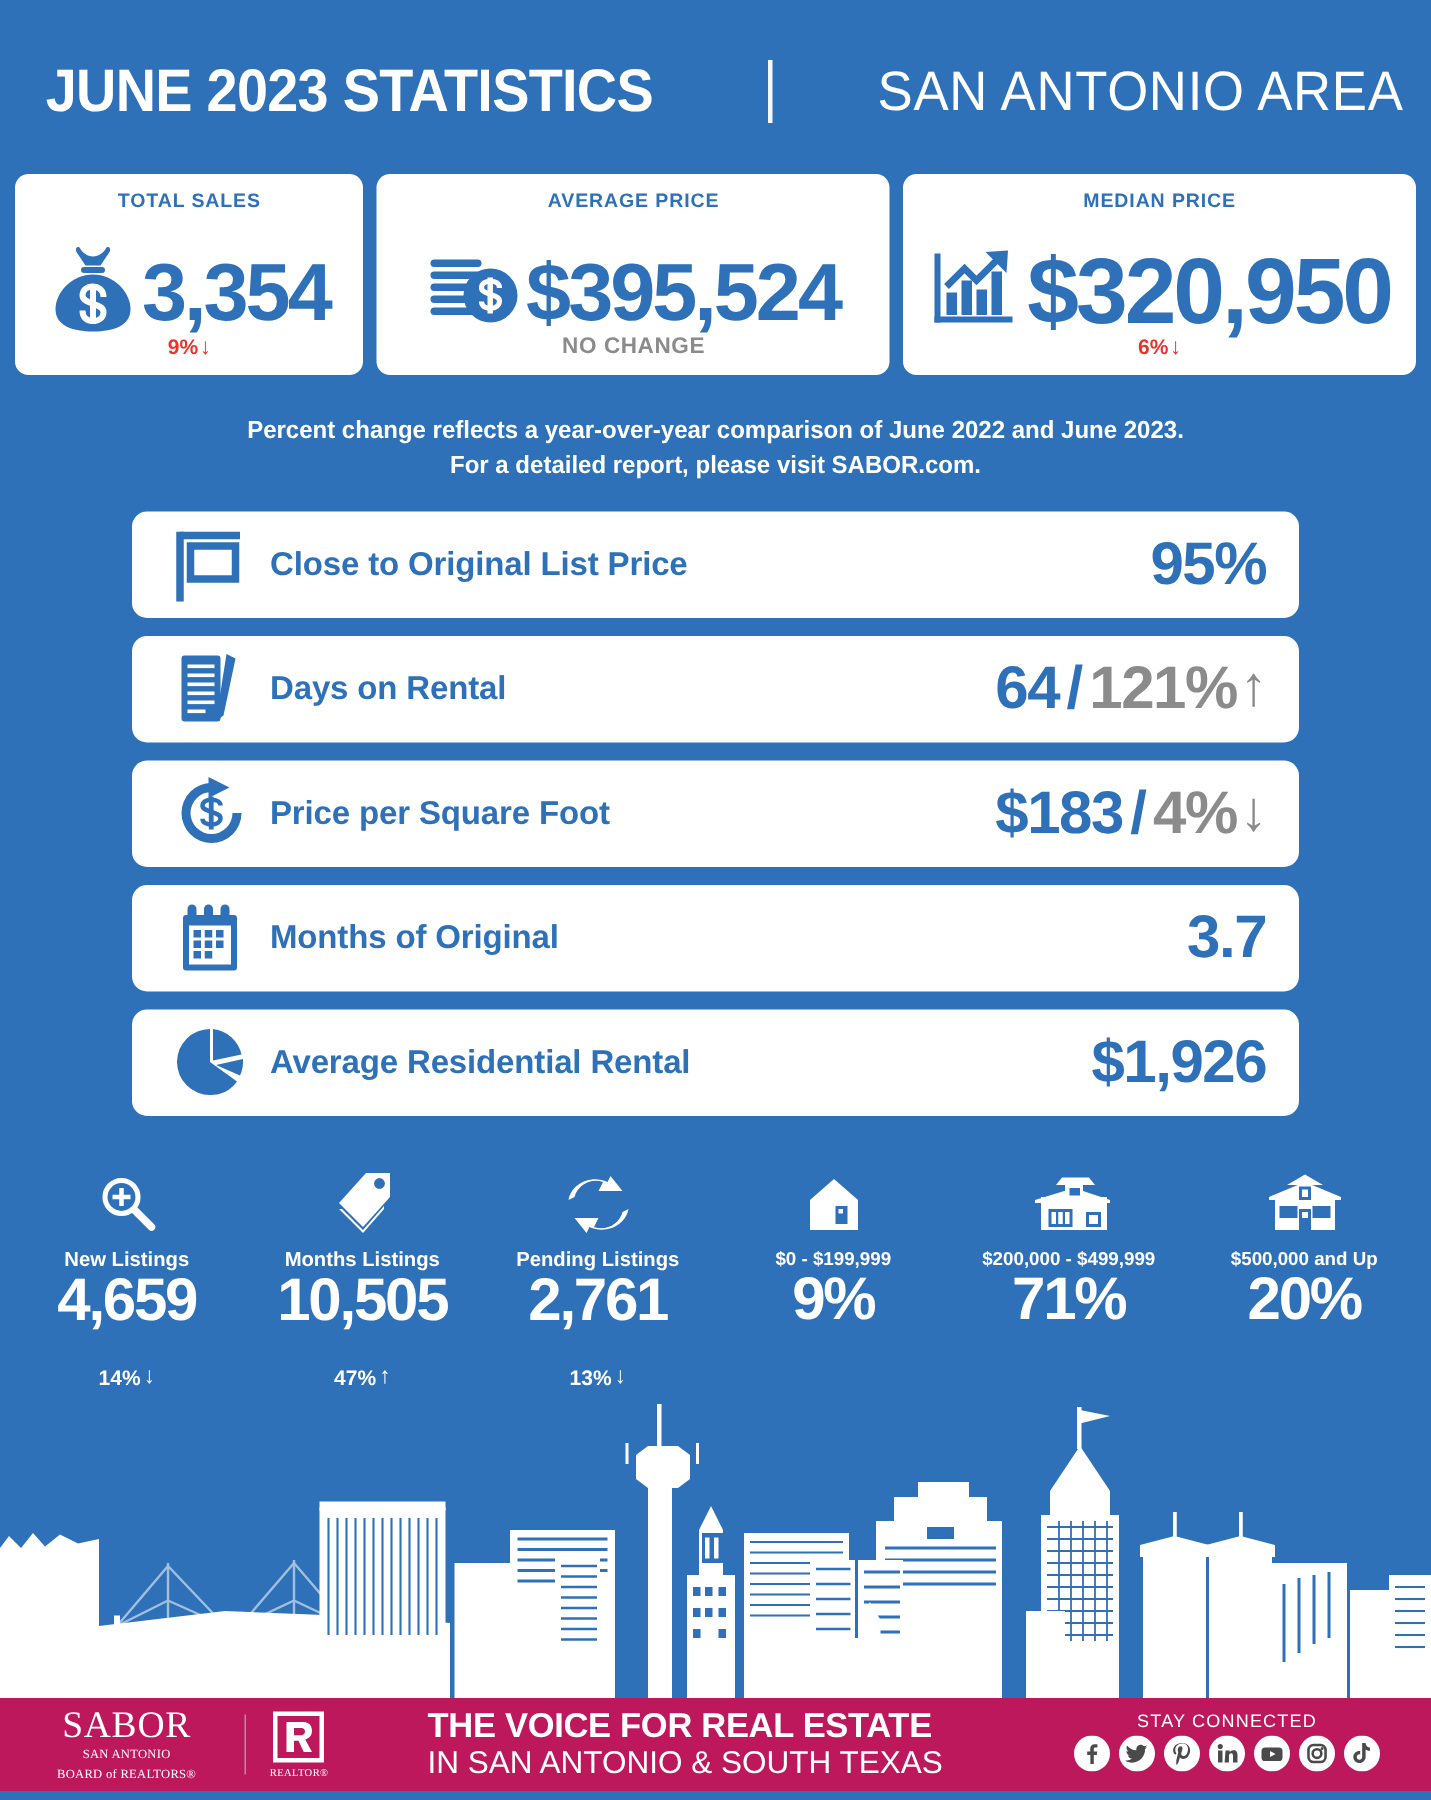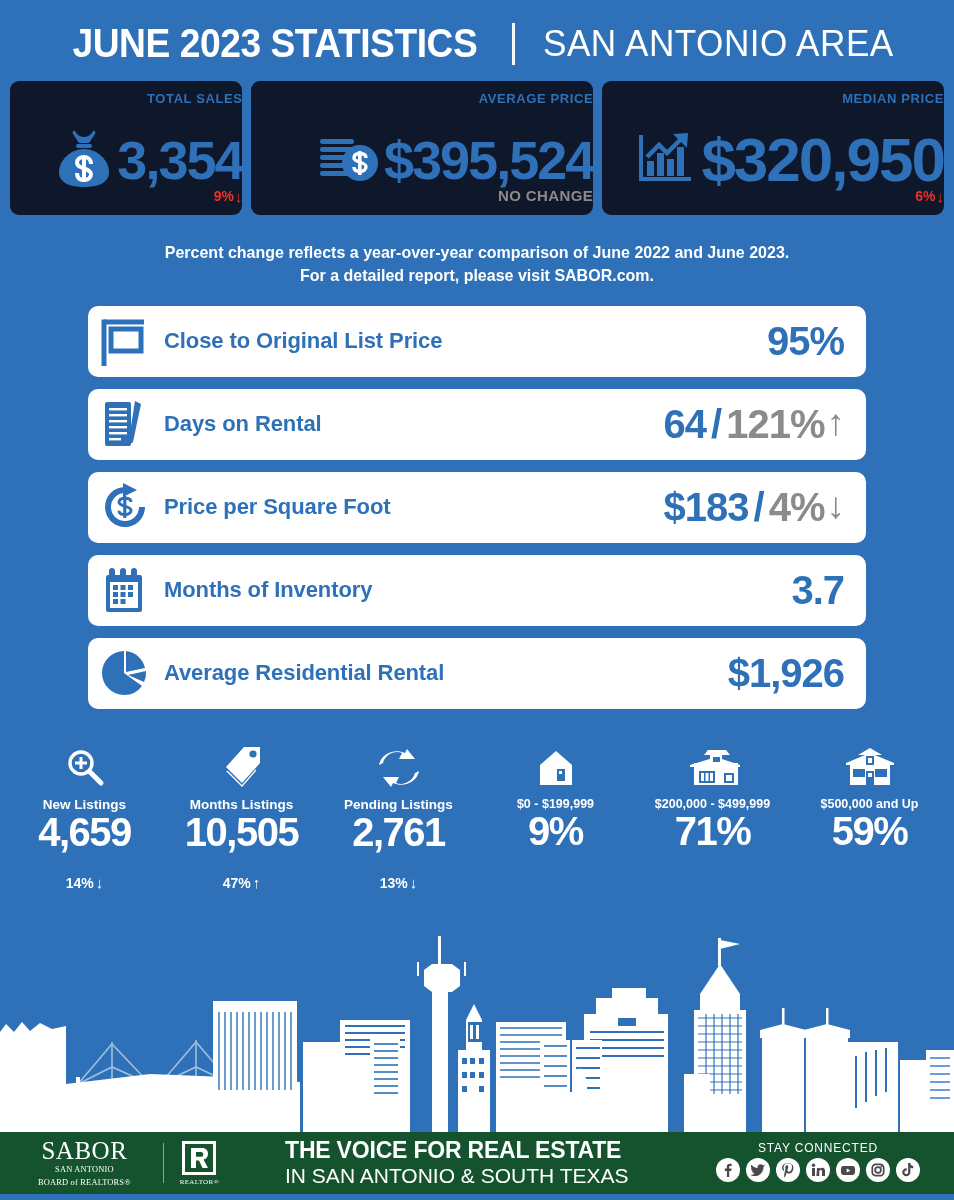--- a/index.html
+++ b/index.html
@@ -10,22 +10,22 @@
     overflow: hidden;
   }
   #page {
     position: relative;
     width: 954px; height: 1200px;
     background: #2E71B8;
   }
 
   
   .header {
-    height: 81px;
-    display: flex; align-items: center; justify-content: center;
+    height: 116px;
+    display: flex; align-items: center; justify-content: space-between;
     gap: 12px;
     padding-top: 6px;
   }
   .title-bold {
     color: #ffffff;
     font-size: 40px;
     font-weight: 700;
     letter-spacing: -0.5px;
     font-stretch: condensed;
     transform: scaleX(0.93);
@@ -49,26 +49,26 @@
   }
 
   
   .cards {
     display: flex;
     gap: 9px;
     padding: 0 10px;
     height: 134px;
   }
   .card {
-    background: #0f172a;
+    background: #ffffff;
     border-radius: 9px;
     flex: 1 1 0;
     display: flex;
     flex-direction: column;
-    align-items: flex-end;
+    align-items: center;
     padding-top: 10px;
     position: relative;
   }
   .card.wide { flex: 1.47 1 0; }
   .card.wide3 { flex: 1.47 1 0; }
   .card-label {
     color: #2E71B8;
     font-size: 13px;
     font-weight: 700;
     letter-spacing: 0.6px;
@@ -115,21 +115,21 @@
   }
 
   
   .rows { padding: 6px 88px 0 88px; display: flex; flex-direction: column; gap: 12px; }
   .row {
     background: #ffffff;
     border-radius: 10px;
     height: 71px;
     display: flex;
     align-items: center;
-    padding: 0 22px 0 6px;
+    padding: 0 22px 0 22px;
   }
   .row-icon {
     width: 62px; height: 54px;
     display: flex; align-items: center; justify-content: center;
     flex: 0 0 62px;
   }
   .row-label {
     color: #2E71B8;
     font-size: 22px;
     font-weight: 700;
@@ -190,21 +190,21 @@
     position: absolute;
     left: 0; bottom: 68px;
     width: 954px; height: 200px;
   }
 
   
   .footer {
     position: absolute;
     left: 0; bottom: 6px;
     width: 954px; height: 62px;
-    background: #14532d;
+    background: #be185d;
     display: flex; align-items: center; margin-top: 48px;
   }
   .footer-logo { display: flex; align-items: center; padding-left: 38px; gap: 0px; }
   .sabor-block { text-align: center; color: #fff; padding-right: 16px; }
   .sabor-word {
     font-family: "Liberation Serif", serif;
     font-size: 25px; letter-spacing: 0.5px; line-height: 1;
     position: relative;
   }
   .sabor-sub {
@@ -398,21 +398,21 @@
                 <rect x="27" y="21" width="5" height="5"></rect>
             <rect x="12" y="28" width="5" height="5"></rect>
                 <rect x="19.5" y="28" width="5" height="5"></rect>
                 <rect x="27" y="28" width="5" height="5"></rect>
             <rect x="12" y="35" width="5" height="5"></rect>
                 <rect x="19.5" y="35" width="5" height="5"></rect>
           </g>
         </g>
           </svg>
       </div>
-      <div class="row-label">Months of Inventory</div>
+      <div class="row-label">Months of Original</div>
       <div class="row-value">
         <span>3.7</span>
       </div>
     </div>
 
     <div class="row">
       <div class="row-icon">
         <svg width="50" height="50" viewBox="0 0 50 50">
             <g fill="#2E71B8">
           <path d="M24 3 A22 22 0 0 0 24 47 A22 22 0 0 0 42 38 L24 25 Z"></path>
@@ -530,21 +530,21 @@
           <rect x="22" y="9" width="8" height="9" fill="#2E71B8"></rect>
           <rect x="24" y="11" width="4" height="5" fill="#ffffff"></rect>
           <rect x="9" y="22" width="12" height="8" fill="#2E71B8"></rect>
           <rect x="31" y="22" width="12" height="8" fill="#2E71B8"></rect>
           <rect x="22" y="24" width="8" height="14" fill="#2E71B8"></rect>
           <rect x="24" y="26" width="4" height="4" fill="#ffffff"></rect>
         </g>
           </svg>
       </div>
       <div class="stat-label small">$500,000 and Up</div>
-      <div class="stat-value">59%</div>
+      <div class="stat-value">20%</div>
     </div>
 
   </div>
 
   <div class="skyline">
     <svg width="954" height="200" viewBox="0 0 954 200" preserveAspectRatio="none">
       <g fill="#ffffff">
 
         <path d="M0 100 L6 92 L14 100 L22 90 L30 99 L40 91 L52 97 L66 94 L66 200 L0 200 Z"></path>
 

